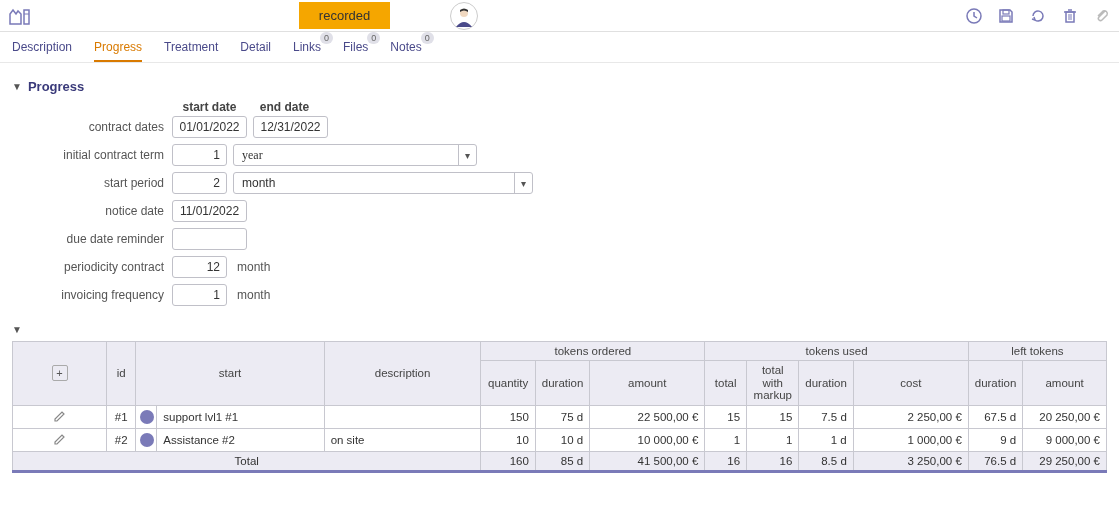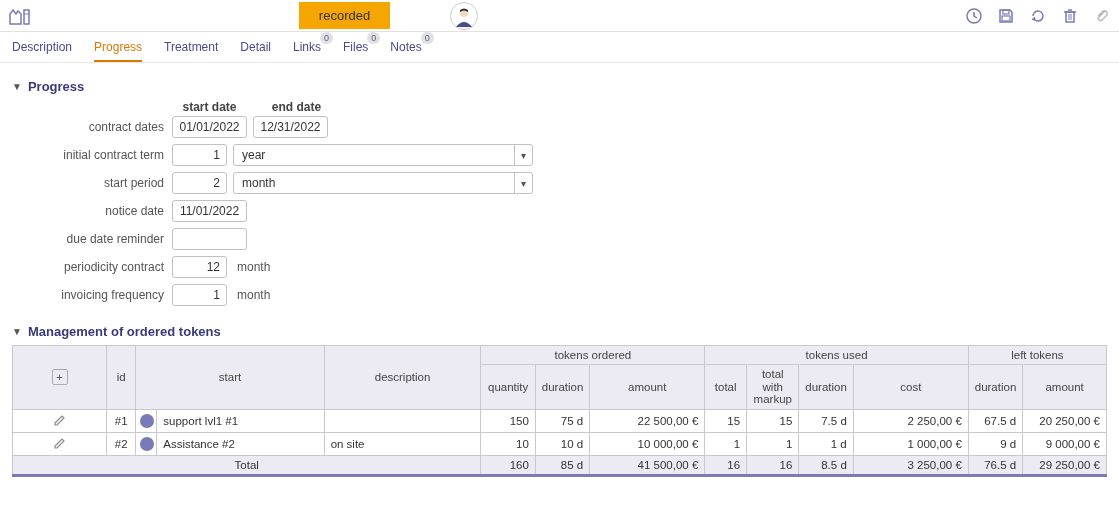--- a/index.html
+++ b/index.html
@@ -95,21 +95,21 @@
     row-gap: 6px;
     align-items: center;
   }
   .form-label {
     text-align: right;
     padding-right: 8px;
     color: #555;
   }
   .form-row-header {
     display:flex;
-    gap: 12px;
+    gap: 0;
     margin-left:160px;
     font-weight:bold;
     color:#444;
     padding-bottom:2px;
   }
   .form-row-header > div { width:75px; text-align:center; }
   .form-row-header > div:nth-child(2) { width:75px; }
   .input {
     border: 1px solid #c0c0c8;
     border-radius: 3px;
@@ -268,21 +268,21 @@
     <div class="form-grid">
       <div class="form-label">contract dates</div>
       <div class="inline-row">
         <input class="input date" value="01/01/2022" style="">
         <input class="input date" value="12/31/2022" style="">
       </div>
 
       <div class="form-label">initial contract term</div>
       <div class="inline-row">
         <input class="input num" value="1" style="">
-        <div class="select-wrap" style="width:300px;">
+        <div class="select-wrap" style="width:244px;font-family:Liberation Serif, serif;">
           <span class="sel-text">year</span>
           <span class="sel-btn">▾</span>
         </div>
       </div>
 
       <div class="form-label">start period</div>
       <div class="inline-row">
         <input class="input num" value="2" style="">
         <div class="select-wrap" style="width:300px;">
           <span class="sel-text">month</span>
@@ -309,21 +309,20 @@
       <div class="form-label">invoicing frequency</div>
       <div class="inline-row">
         <input class="input num" value="1" style="">
         <span class="unit-text">month</span>
       </div>
     </div>
   </div>
 
   <div class="section-header">
     <span class="caret">▼</span>
-    <span>Management of ordered tokens</span>
   </div>
 
   <table class="token-table">
     <colgroup>
       <col style="width:90px">
         <col style="width:28px">
         <col style="width:20px">
       <col style="width:160px">
         <col style="width:150px">
       <col style="width:52px">

